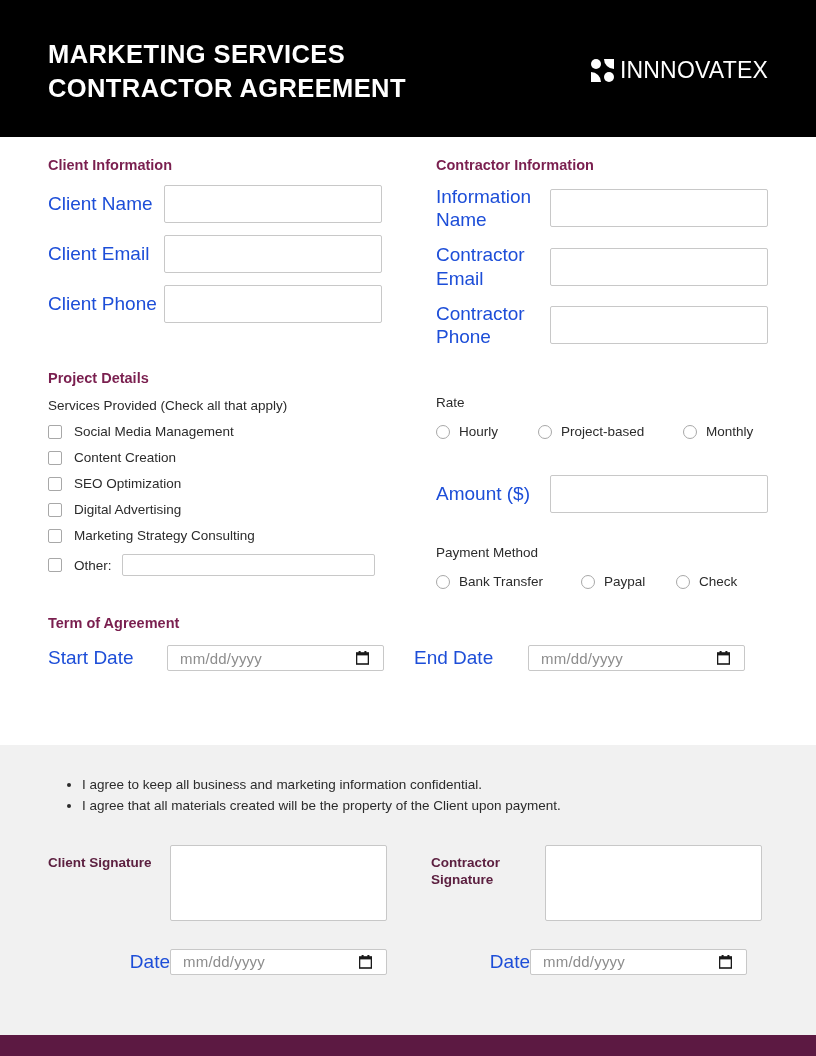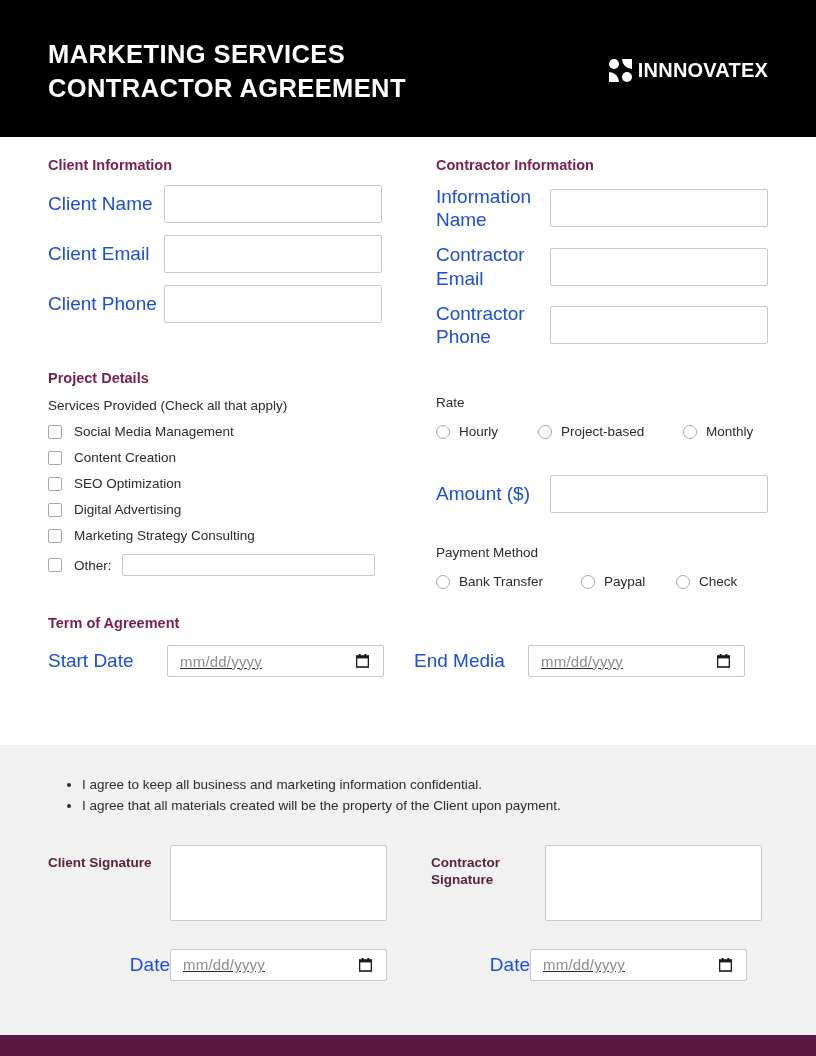--- a/index.html
+++ b/index.html
@@ -51,22 +51,22 @@
     height: 10px;
     background: #ffffff;
     display: block;
   }
   .logo-mark i.tl { left: 0;  top: 0;  border-radius: 50%; }
   .logo-mark i.tr { right: 0; top: 0;  border-radius: 0 0 0 100%; }
   .logo-mark i.bl { left: 0;  bottom: 0; border-radius: 0 100% 0 0; }
   .logo-mark i.br { right: 0; bottom: 0; border-radius: 50%; }
   .logo-text {
     color: #ffffff;
-    font-size: 20px;
-    font-weight: 700;
+    font-size: 23px;
+    font-weight: 400;
     letter-spacing: 0.2px;
   }
 
   
   .body-white { padding: 0 48px; }
 
   .section-title {
     color: #7a1f4f;
     font-size: 14.5px;
     font-weight: bold;
@@ -141,29 +141,28 @@
     flex: 0 0 14px;
     border: 1px solid #a8a8a8;
     border-radius: 50%;
     background: #fff;
     margin-right: 9px;
   }
   .radio-label { font-size: 13.5px; color: #2b2b2b; }
 
   
   .date-input {
-    height: 32px;
+    height: 26px;
     border: 1px solid #c8c8c8;
     background: #fff;
     border-radius: 2px;
     display: flex;
     align-items: center;
     padding: 0 12px;
     position: relative;
-    text-decoration: underline;
   }
   .date-ph {
     font-size: 15px;
     color: #8d8d8d;
     letter-spacing: 0.2px;
   }
   .cal-ico {
     position: absolute;
     right: 14px;
     top: 50%;
@@ -357,21 +356,21 @@
         <div class="date-input" style="width:217px; flex:0 0 217px;">
           <span class="date-ph">mm/dd/yyyy</span>
           <svg class="cal-ico" viewBox="0 0 13 14">
             <rect x="0.5" y="2" width="12" height="11" fill="#ffffff" stroke="#1a1a1a" stroke-width="1.6"></rect>
             <rect x="2.6" y="0" width="2" height="3" fill="#1a1a1a"></rect>
             <rect x="8.4" y="0" width="2" height="3" fill="#1a1a1a"></rect>
             <rect x="0.5" y="2" width="12" height="2.4" fill="#1a1a1a"></rect>
           </svg>
         </div>
 
-        <div class="field-label" style="width:114px; flex:0 0 114px; margin-left:30px;">End Media</div>
+        <div class="field-label" style="width:114px; flex:0 0 114px; margin-left:30px;">End Date</div>
         <div class="date-input" style="width:217px; flex:0 0 217px;">
           <span class="date-ph">mm/dd/yyyy</span>
           <svg class="cal-ico" viewBox="0 0 13 14">
             <rect x="0.5" y="2" width="12" height="11" fill="#ffffff" stroke="#1a1a1a" stroke-width="1.6"></rect>
             <rect x="2.6" y="0" width="2" height="3" fill="#1a1a1a"></rect>
             <rect x="8.4" y="0" width="2" height="3" fill="#1a1a1a"></rect>
             <rect x="0.5" y="2" width="12" height="2.4" fill="#1a1a1a"></rect>
           </svg>
         </div>
       </div>

